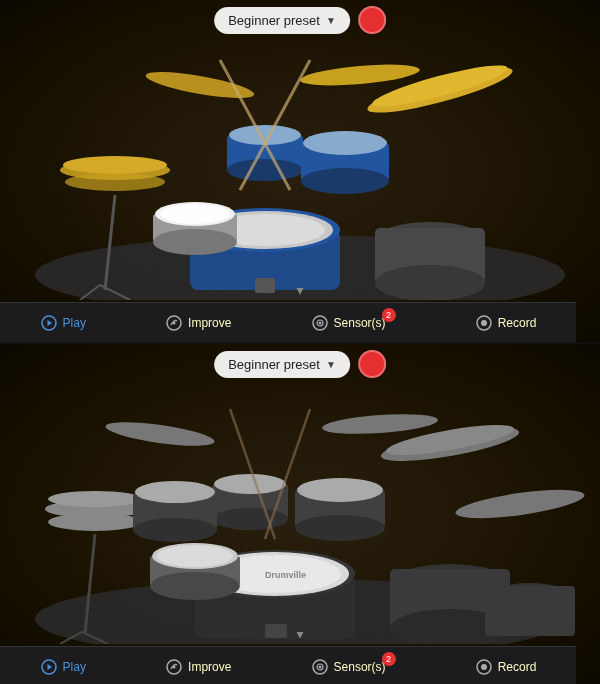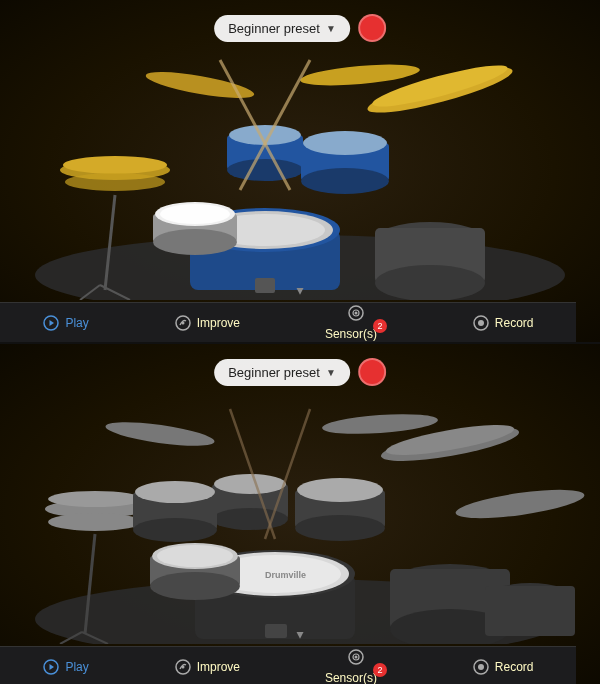--- a/index.html
+++ b/index.html
@@ -30,21 +30,21 @@
     .drum-scene {
       position: absolute;
       top: 0; left: 0;
       width: 100%;
       height: 100%;
     }
 
     
     .preset-bar {
       position: absolute;
-      top: 14px;
+      top: 6px;
       left: 50%;
       transform: translateX(-50%);
       display: flex;
       align-items: center;
       gap: 8px;
       z-index: 10;
     }
 
     .preset-dropdown {
       display: flex;
@@ -163,21 +163,20 @@
       width: 100%;
       height: 290px;
     }
 
     .nav-item-sensors {
       display: flex;
       align-items: center;
       gap: 5px;
       cursor: pointer;
       padding: 4px 8px;
-      flex-direction: column;
     }
     .sensors-badge-wrap {
       display: flex;
       align-items: flex-start;
     }
   </style>
 </head>
 <body>
 
 <div class="panel">

